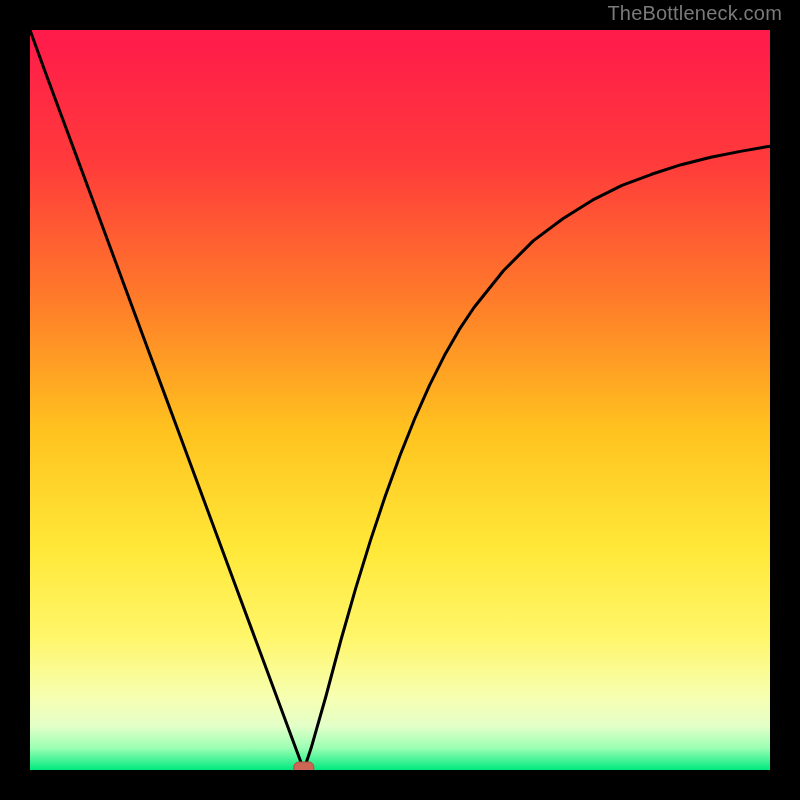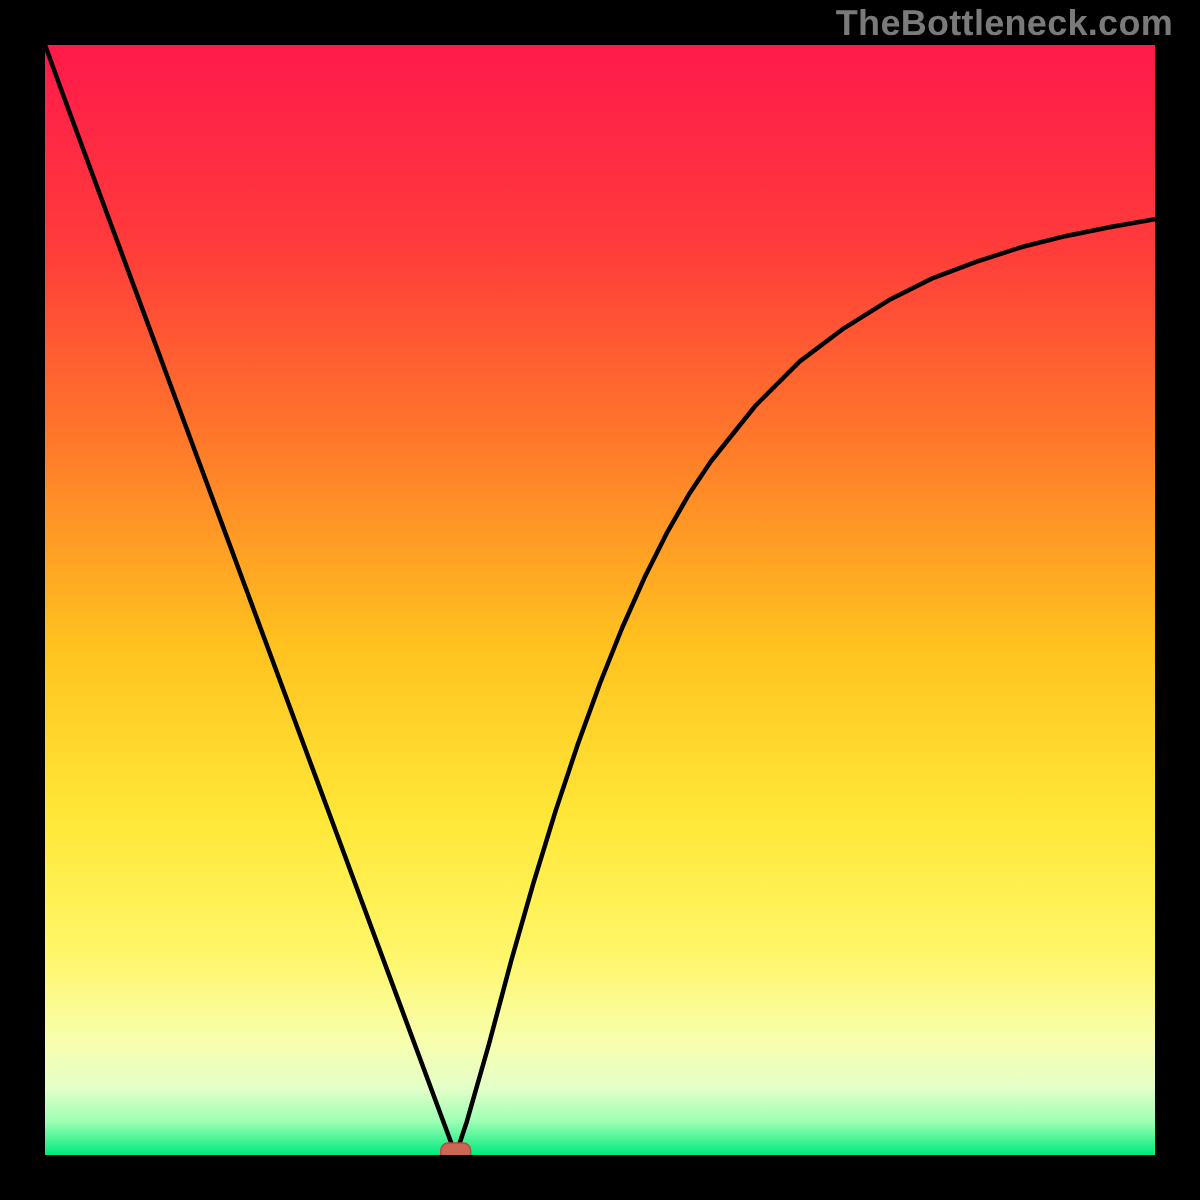--- a/index.html
+++ b/index.html
@@ -15,22 +15,22 @@
     position: relative;
     width: 800px;
     height: 800px;
     background: #000000;
   }
   .watermark {
     position: absolute;
     top: 2px;
     right: 18px;
     color: #7a7a7a;
-    font-size: 24px;
-    font-weight: 700;
+    font-size: 20px;
+    font-weight: 400;
     letter-spacing: 0.2px;
     z-index: 5;
   }
   .plot {
     position: absolute;
     left: 30px;
     top: 30px;
     width: 740px;
     height: 740px;
   }

